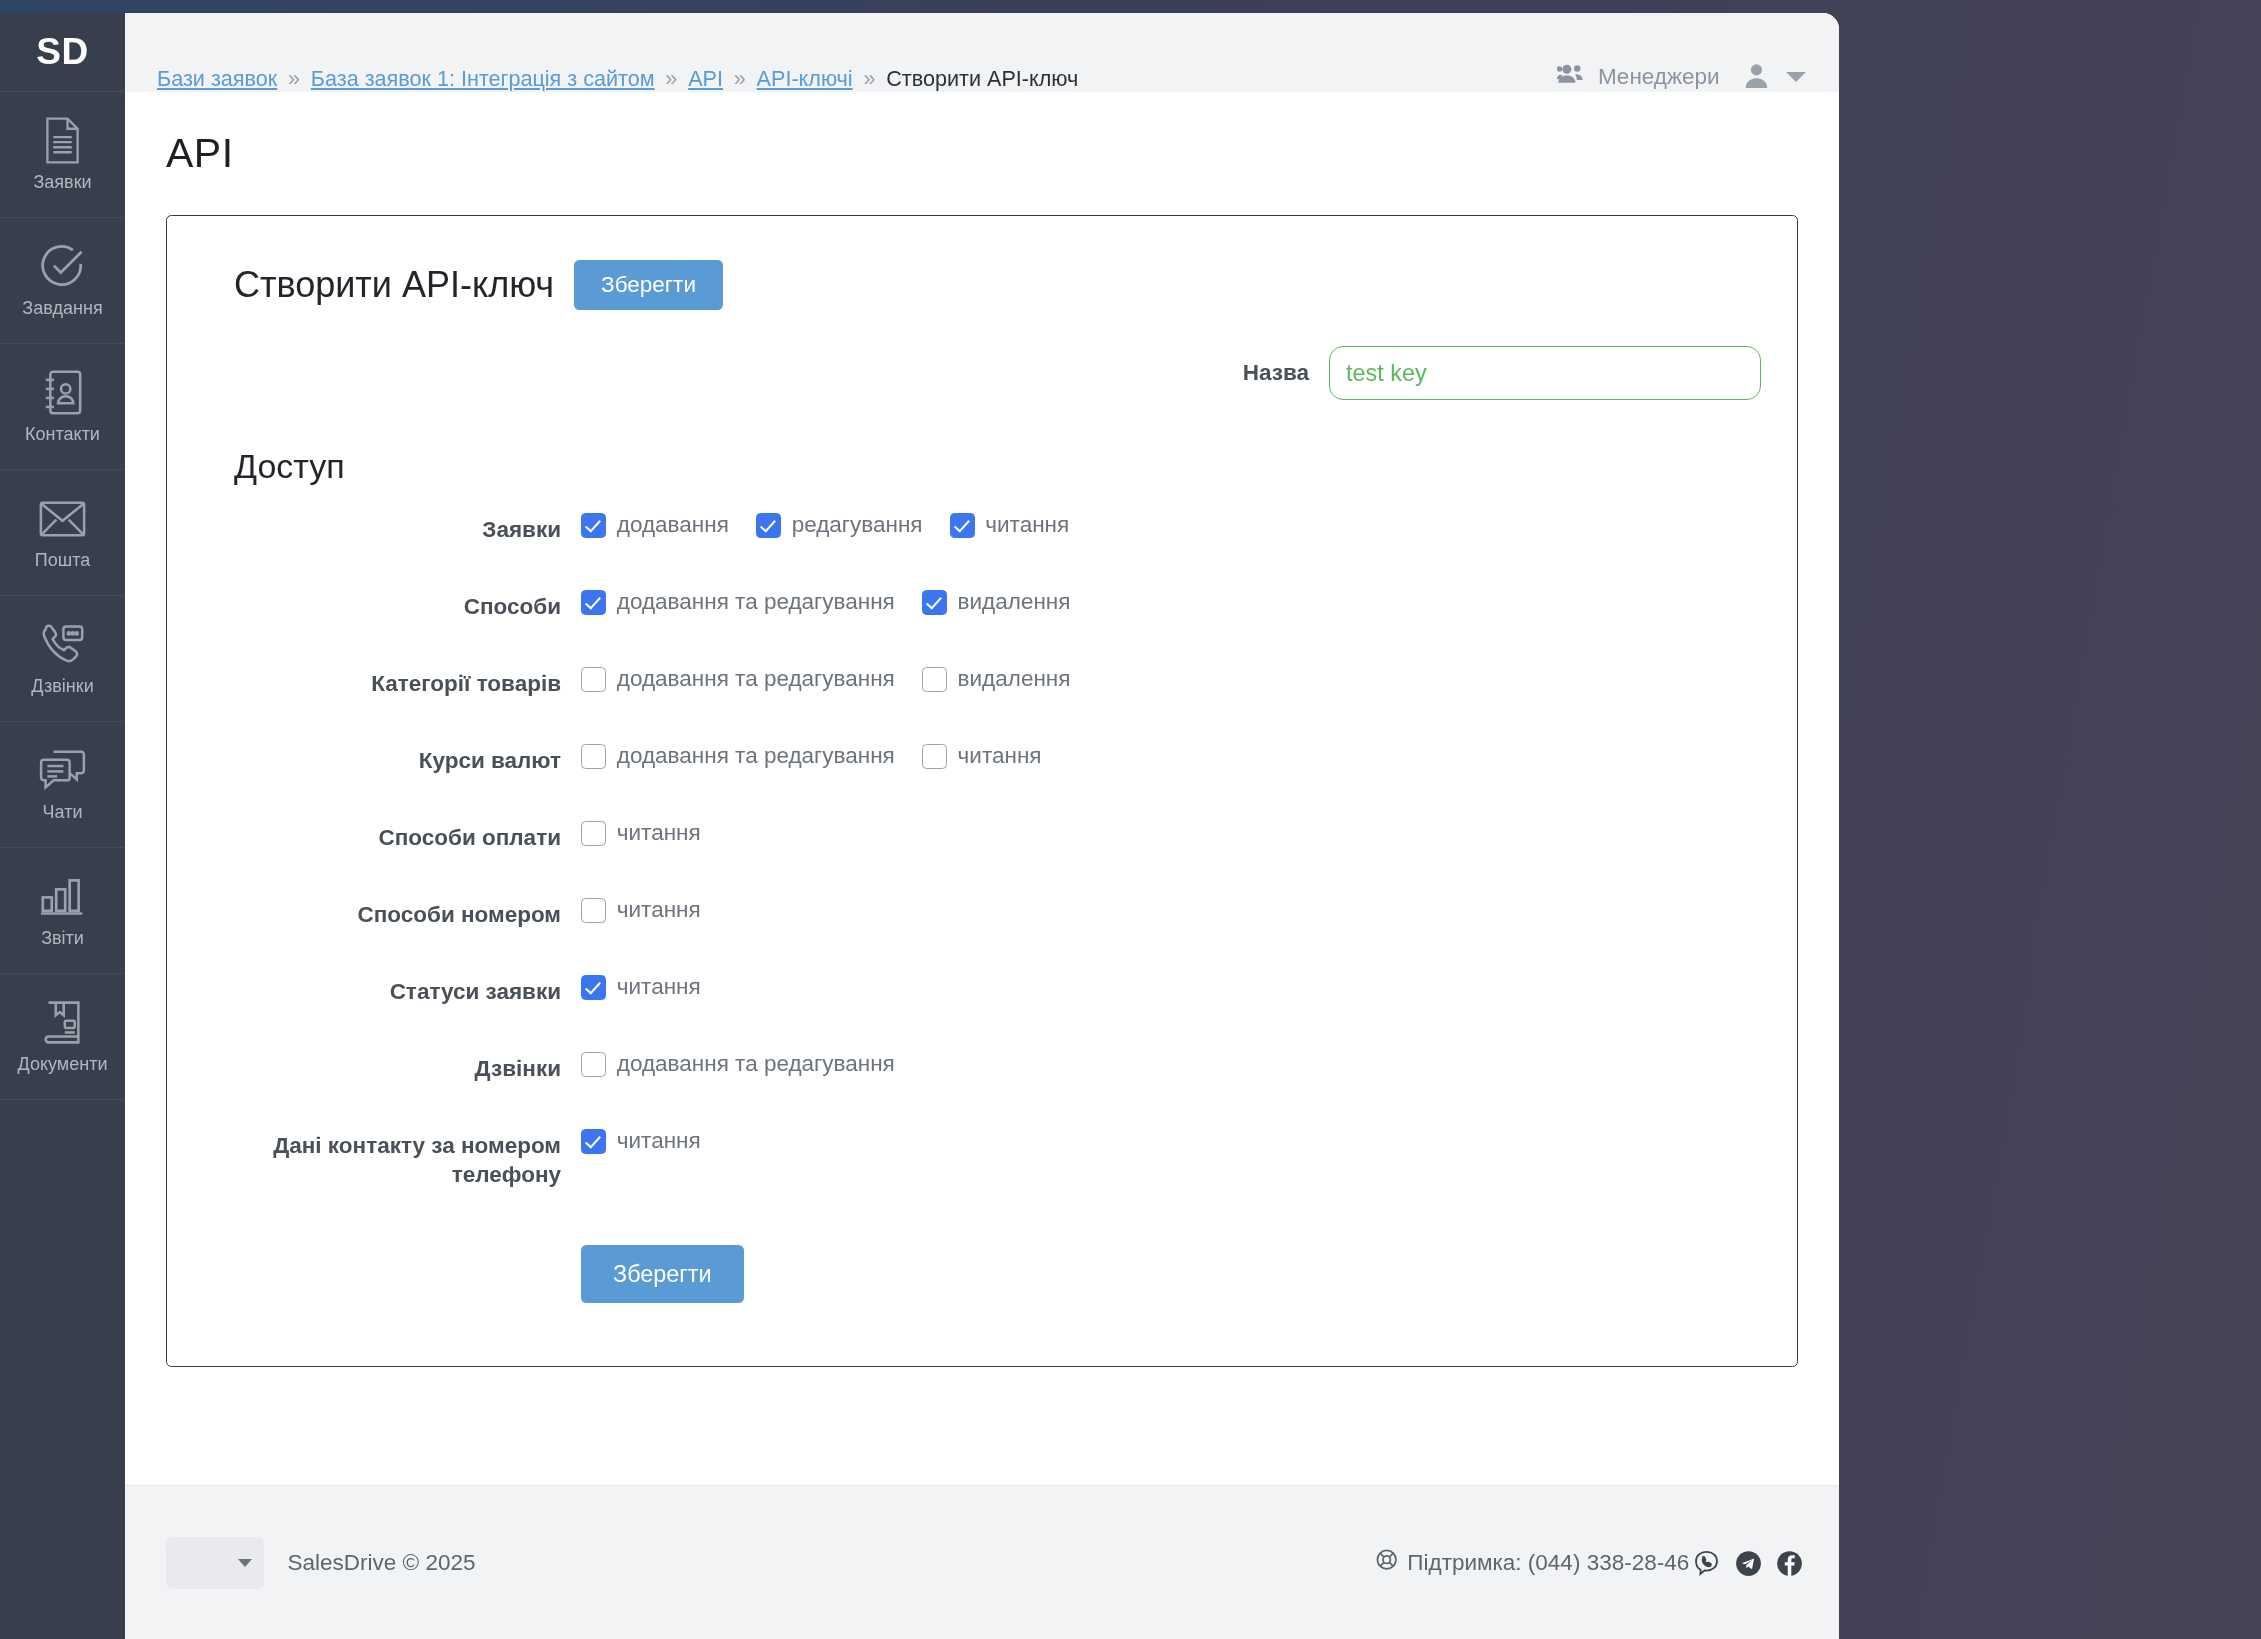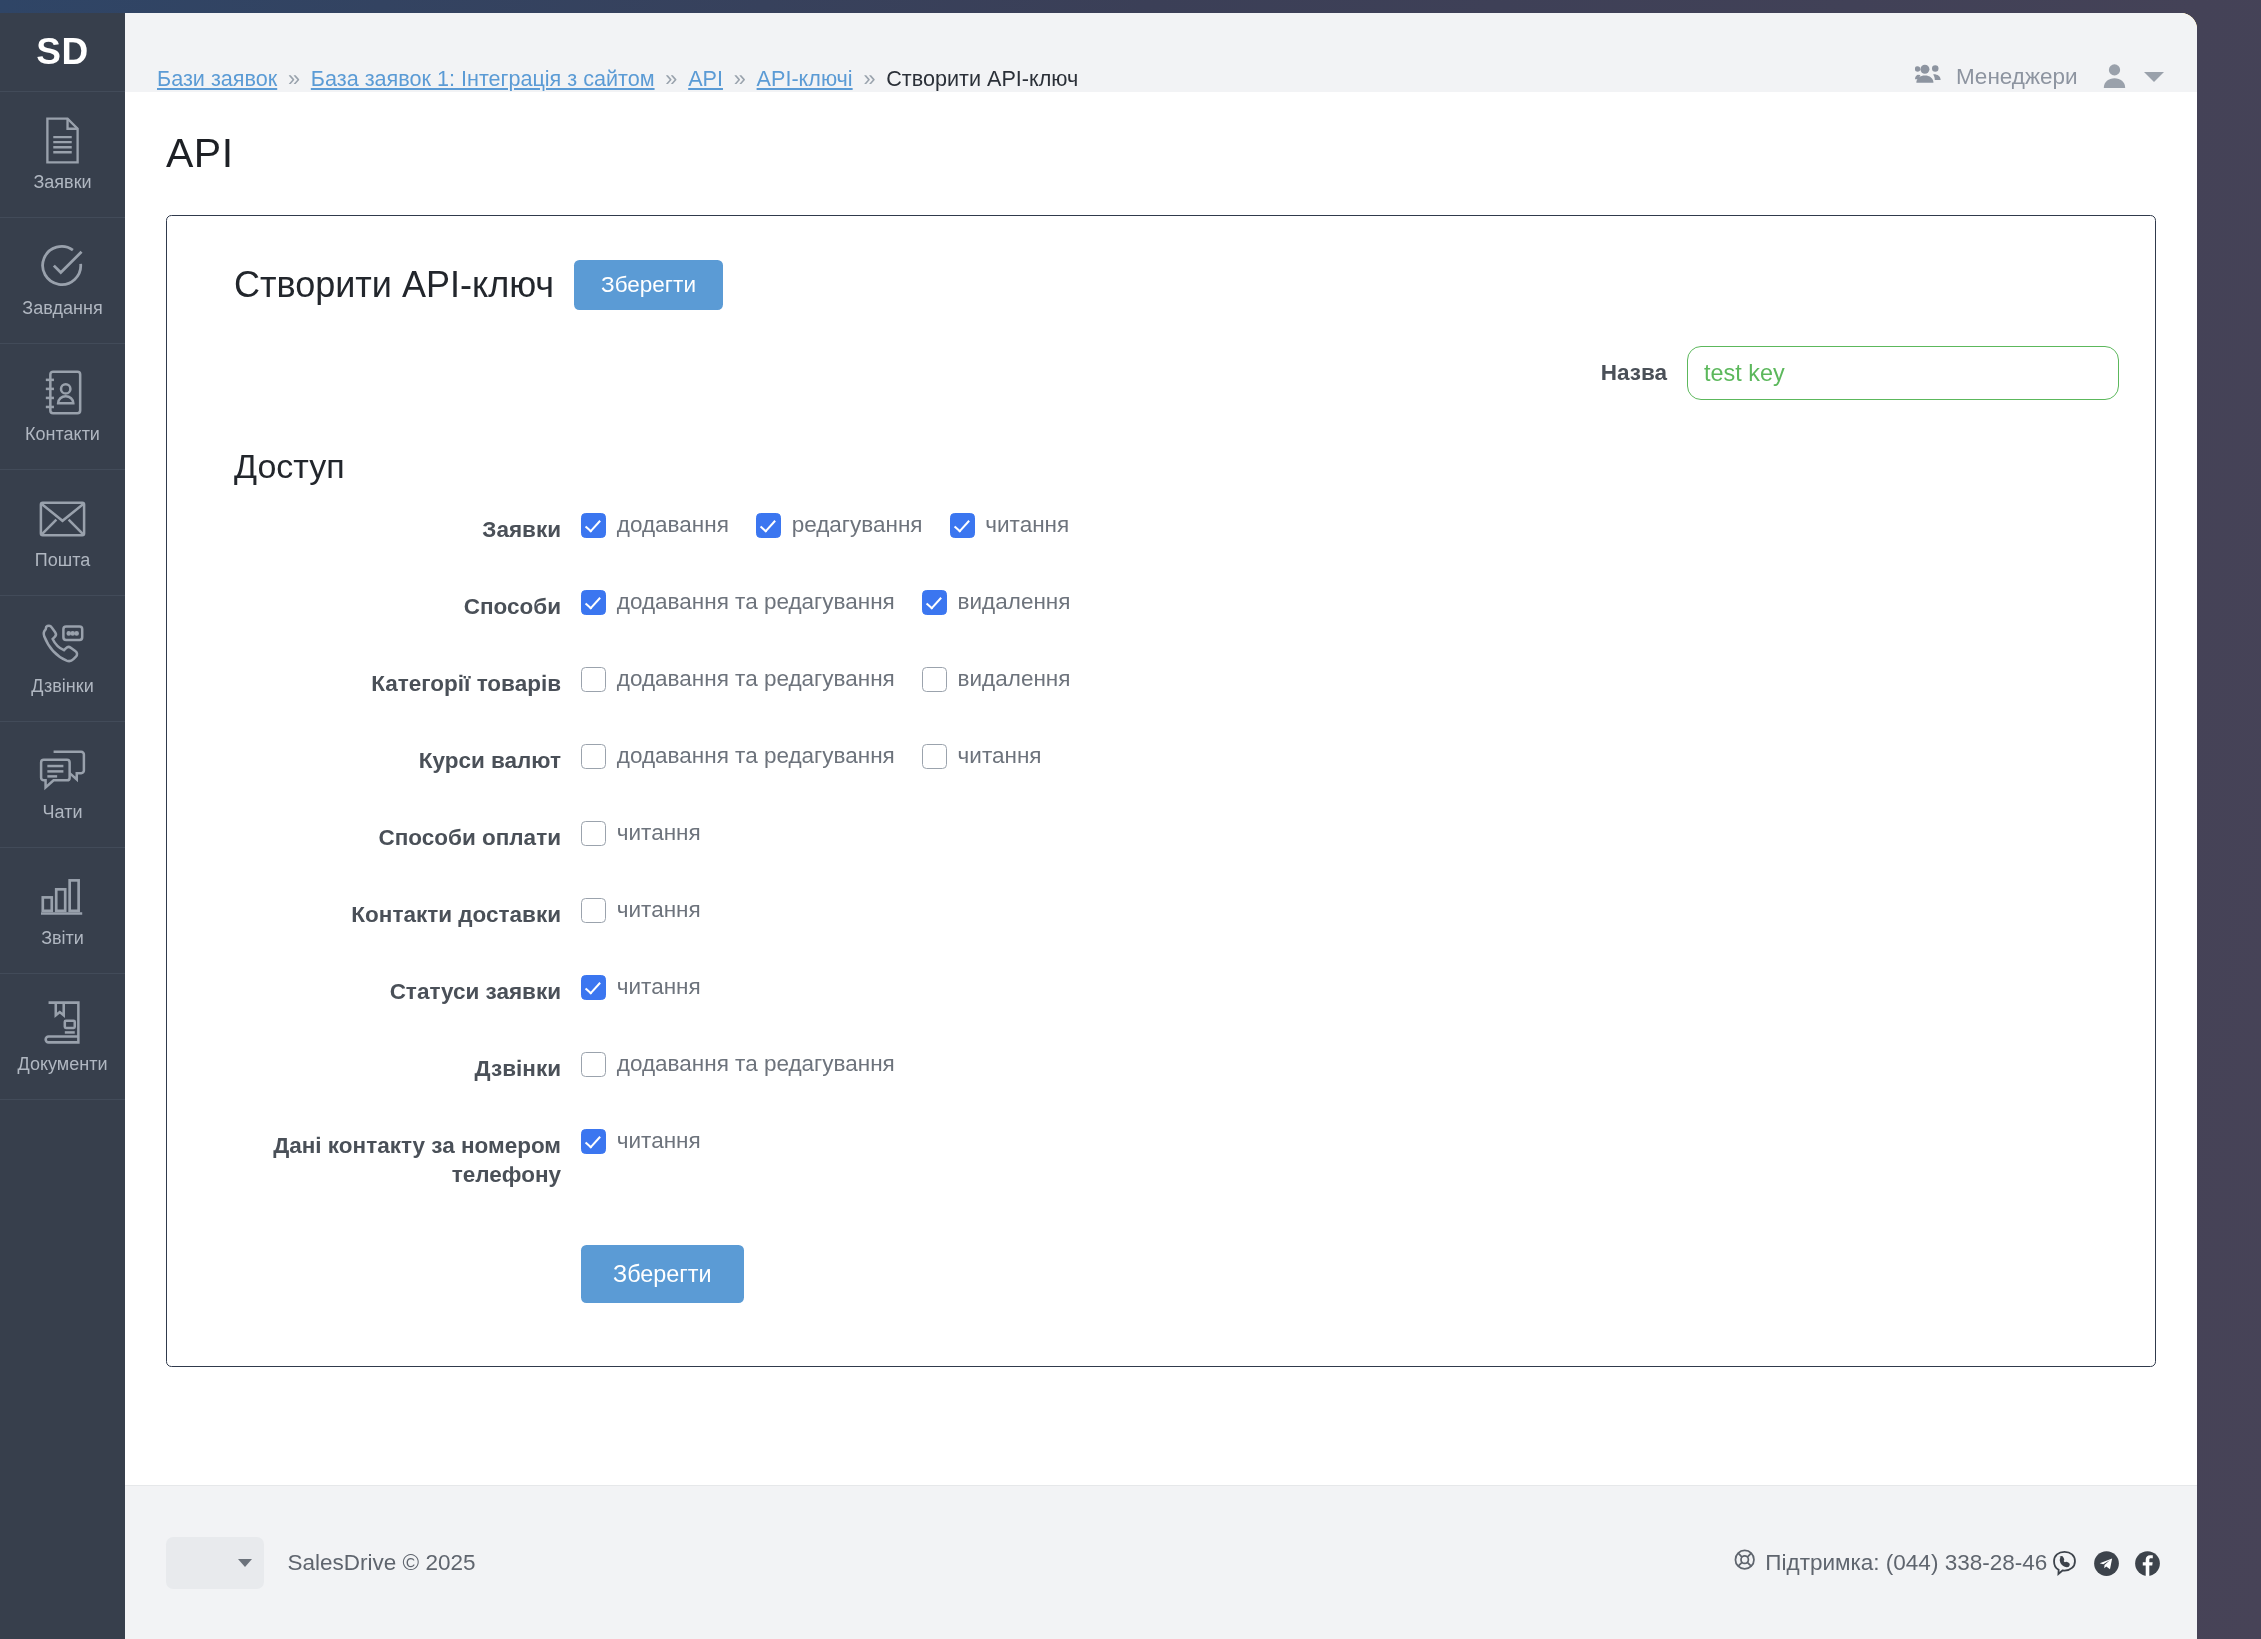--- a/index.html
+++ b/index.html
@@ -17,21 +17,21 @@
   .page-bg {
     position: absolute;
     inset: 0;
     background: linear-gradient(100deg, #2f4566 0%, #3b3f57 45%, #474357 100%);
   }
 
   .app {
     position: absolute;
     left: 0;
     top: 12.6px;
-    width: 2197px;
+    width: 1839px;
     height: 1627px;
     display: flex;
     border-top-right-radius: 16px;
     overflow: hidden;
     background: #eab308;
   }
 
   
   .sidebar {
     width: 125px;
@@ -590,21 +590,21 @@
             <div class="perm-row">
               <div class="perm-label">Способи оплати</div>
               <div class="perm-options">
                 <label class="perm-opt">
                   <span class="cbox"></span>
                   <span class="perm-opt-label">читання</span>
                 </label>
               </div>
             </div>
             <div class="perm-row">
-              <div class="perm-label">Контакти доставки</div>
+              <div class="perm-label">Способи номером</div>
               <div class="perm-options">
                 <label class="perm-opt">
                   <span class="cbox"></span>
                   <span class="perm-opt-label">читання</span>
                 </label>
               </div>
             </div>
             <div class="perm-row">
               <div class="perm-label">Статуси заявки</div>
               <div class="perm-options">

